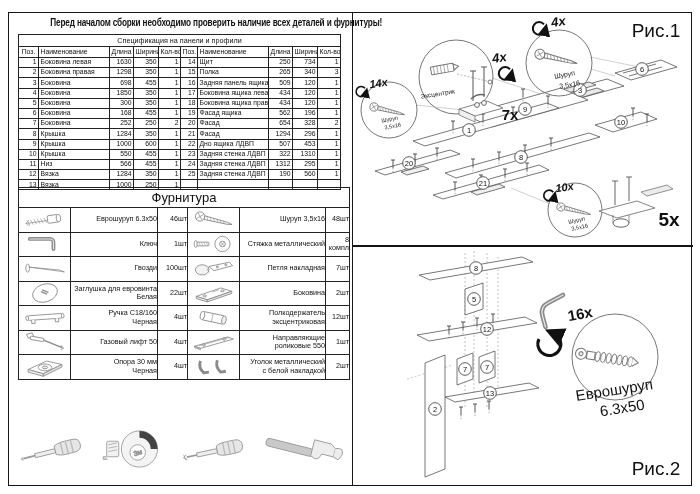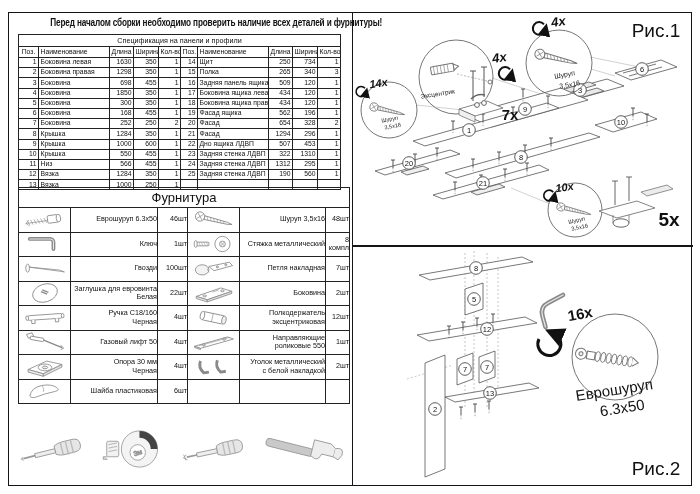--- a/index.html
+++ b/index.html
@@ -471,39 +471,20 @@
                   <path d="M30 5 q-3 8 4 14 l6 -1"></path>
                 </g>
               </svg>
             </td>
             <td class="h-name">
               <div>Уголок металлический</div>
               <div>с белой накладкой</div>
             </td>
             <td class="h-qty">2шт</td>
           </tr>
-          <tr>
-            <td class="h-icon">
-              <svg viewBox="0 0 52 26" width="44" height="22">
-                <g stroke="#8a8a8a" fill="#fff">
-                  <path d="M8 19 Q10 9 22 6.5 Q34 4.5 40 9 Q44 12 38 13.5 Q24 16.5 16 20 Q10 22 8 19 Z"></path>
-                  <path d="M22 6.5 Q26 10 24 14" fill="none" stroke-width=".7"></path>
-                </g>
-              </svg>
-            </td>
-            <td class="h-name">
-              <div>Шайба пластиковая</div>
-            </td>
-            <td class="h-qty">6шт</td>
-            <td class="h-icon"></td>
-            <td class="h-name">
-              <div></div>
-            </td>
-            <td class="h-qty"></td>
-          </tr>
         </tbody>
     </table>
 
     <div class="tools-row" id="tools-icons">
         <span class="tool"><svg viewBox="0 0 84 58" width="74" height="50">
             <g transform="rotate(-14 42 30)">
               <path d="M4 31 h14" stroke="#999" stroke-width="2"></path>
               <path d="M4 29 l-3 2 3 2" fill="#ccc" stroke="#999" stroke-width=".6"></path>
               <rect x="18" y="28.6" width="24" height="4.8" fill="#eee" stroke="#999"></rect>
               <path d="M42 25.5 q4 -2.5 10 -2.5 h12 q8 0 8 7.5 0 7.5 -8 7.5 h-12 q-6 0 -10 -2.5 z" fill="#e6e6e6" stroke="#999"></path>

